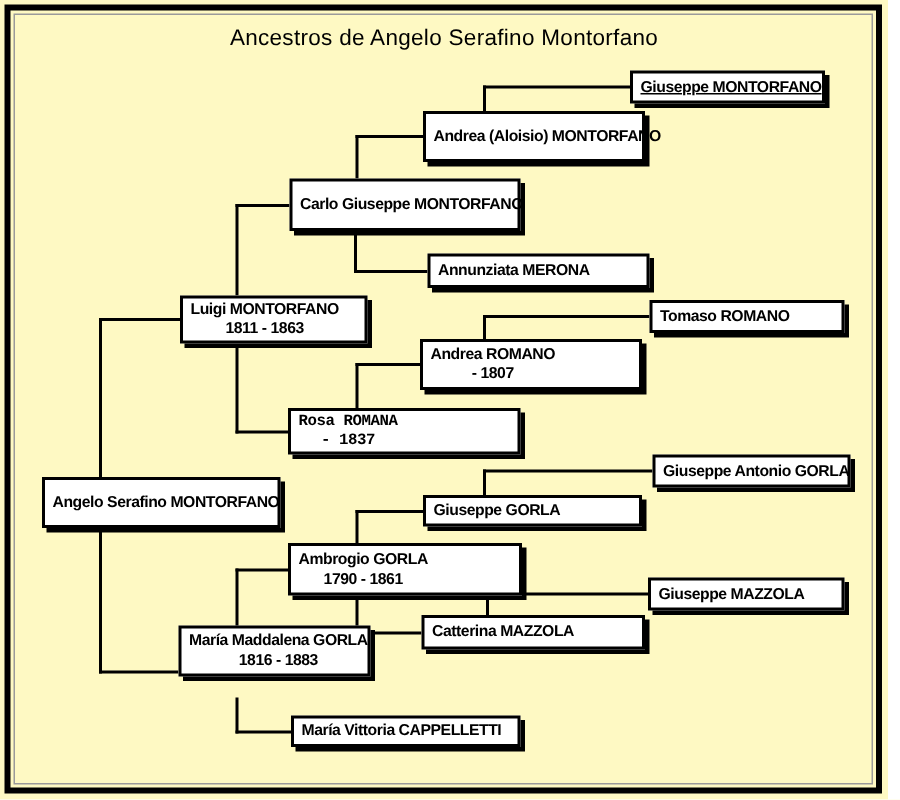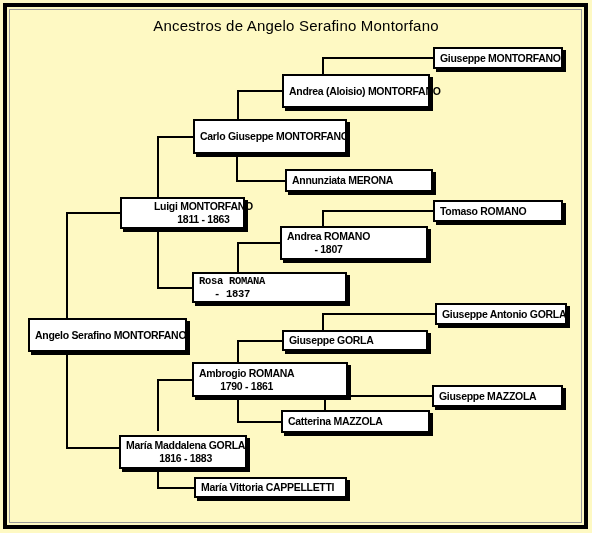--- a/index.html
+++ b/index.html
@@ -61,46 +61,46 @@
       <div class="line" style="left: 322px; top: 313px; width: 113px; height: 2px;"></div>
       <div class="line" style="left: 324px; top: 395px; width: 2px; height: 15px;"></div>
       <div class="line" style="left: 324px; top: 395px; width: 108px; height: 2px;"></div>
     </div>
   <div>
       <div class="person" style="left: 28px; top: 318px; width: 159px; height: 34px;">
         <div class="txt">
           <div>Angelo Serafino MONTORFANO</div>
         </div>
       </div>
-      <div class="person" style="left: 120px; top: 197px; width: 125px; height: 32px; padding-left: 27px;">
+      <div class="person" style="left: 120px; top: 197px; width: 125px; height: 32px;">
         <div class="txt">
           <div>Luigi MONTORFANO</div>
           <div>1811 - 1863</div>
         </div>
       </div>
-      <div class="person" style="left: 119px; top: 417px; width: 128px; height: 34px; margin-top: 18px;">
+      <div class="person" style="left: 119px; top: 417px; width: 128px; height: 34px;">
         <div class="txt">
           <div>María Maddalena GORLA</div>
           <div>1816 - 1883</div>
         </div>
       </div>
       <div class="person" style="left: 193px; top: 119px; width: 154px; height: 35px;">
         <div class="txt">
           <div>Carlo Giuseppe MONTORFANO</div>
         </div>
       </div>
       <div class="person" style="left: 192px; top: 272px; width: 155px; height: 31px; font-family: Liberation Mono, monospace;">
         <div class="txt">
           <div>Rosa ROMANA</div>
           <div>- 1837</div>
         </div>
       </div>
       <div class="person" style="left: 192px; top: 362px; width: 156px; height: 35px;">
         <div class="txt">
-          <div>Ambrogio ROMANA</div>
+          <div>Ambrogio GORLA</div>
           <div>1790 - 1861</div>
         </div>
       </div>
       <div class="person" style="left: 194px; top: 477px; width: 153px; height: 21px;">
         <div class="txt">
           <div>María Vittoria CAPPELLETTI</div>
         </div>
       </div>
       <div class="person" style="left: 282px; top: 74px; width: 148px; height: 34px;">
         <div class="txt">
@@ -121,21 +121,21 @@
       <div class="person" style="left: 282px; top: 330px; width: 146px; height: 21px;">
         <div class="txt">
           <div>Giuseppe GORLA</div>
         </div>
       </div>
       <div class="person" style="left: 281px; top: 410px; width: 149px; height: 23px;">
         <div class="txt">
           <div>Catterina MAZZOLA</div>
         </div>
       </div>
-      <div class="person" style="left: 433px; top: 47px; width: 130px; height: 22px;">
+      <div class="person" style="left: 420px; top: 47px; width: 130px; height: 22px; text-decoration: underline;">
         <div class="txt">
           <div>Giuseppe MONTORFANO</div>
         </div>
       </div>
       <div class="person" style="left: 433px; top: 200px; width: 130px; height: 22px;">
         <div class="txt">
           <div>Tomaso ROMANO</div>
         </div>
       </div>
       <div class="person" style="left: 435px; top: 303px; width: 132px; height: 22px;">

